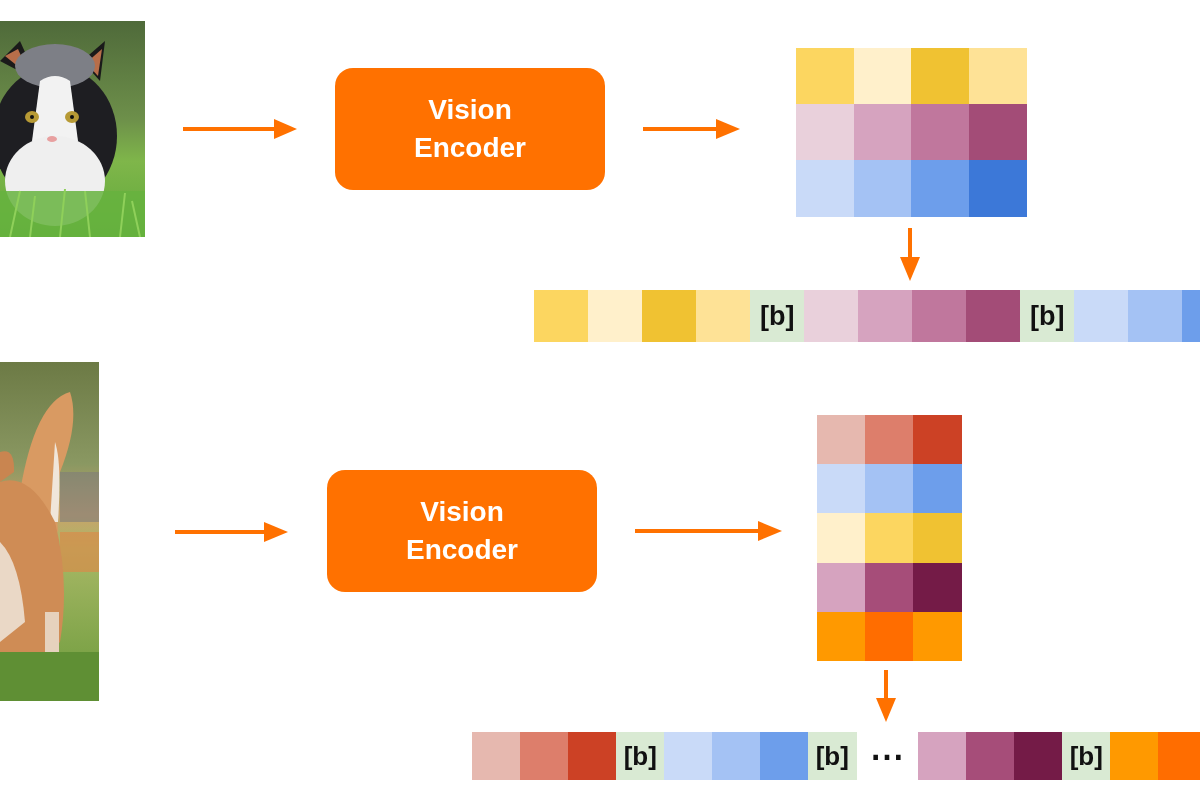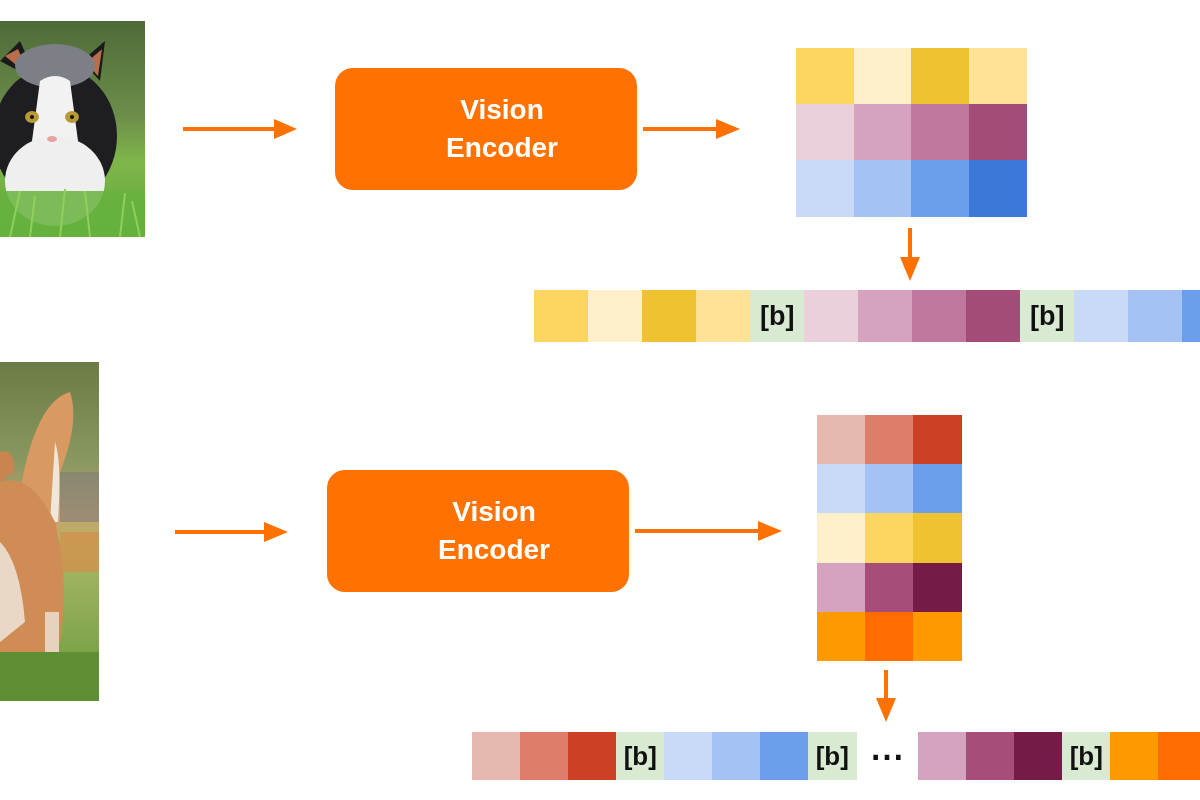--- a/index.html
+++ b/index.html
@@ -1,17 +1,17 @@
 <!DOCTYPE html>
 <html><head>
 <meta charset="utf-8">
 <style>
   html, body { margin:0; padding:0; background:#ffffff; }
   body { width:1200px; height:800px; position:relative; overflow:hidden; font-family:"Liberation Sans", sans-serif; }
-  .abs { position:absolute;padding-left:32px; }
+  .abs { position:absolute; }
   .encoder { background:#ff7100; border-radius:18px; color:#ffffff; font-weight:bold; font-size:28px; line-height:38px; display:flex; align-items:center; justify-content:center; text-align:center; }
   .cell { position:absolute; }
   .tok { position:absolute; display:flex; align-items:center; justify-content:center; font-weight:bold; color:#111111; font-size:27px; }
   .photo { overflow:hidden; }
   svg { position:absolute; left:0; top:0; }
 </style>
 </head>
 <body>
 
 <svg width="1200" height="800">

